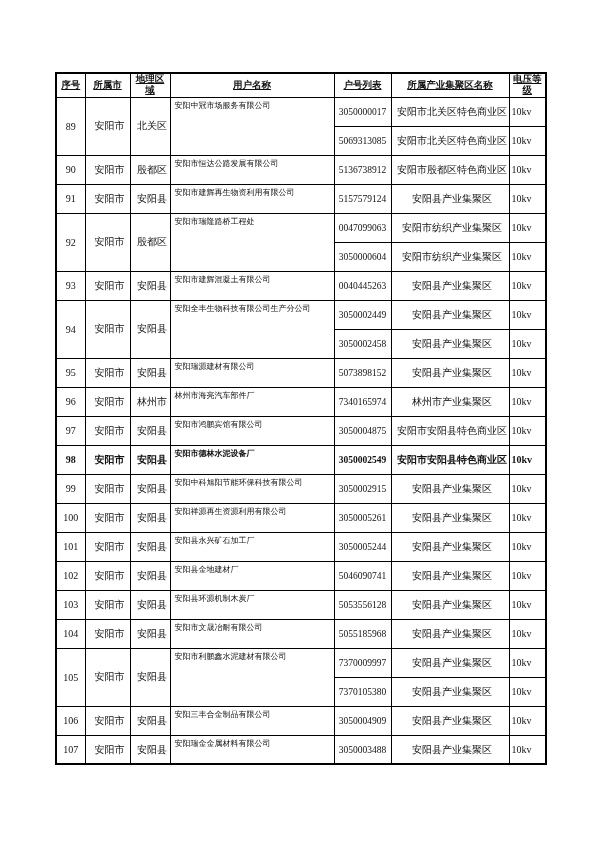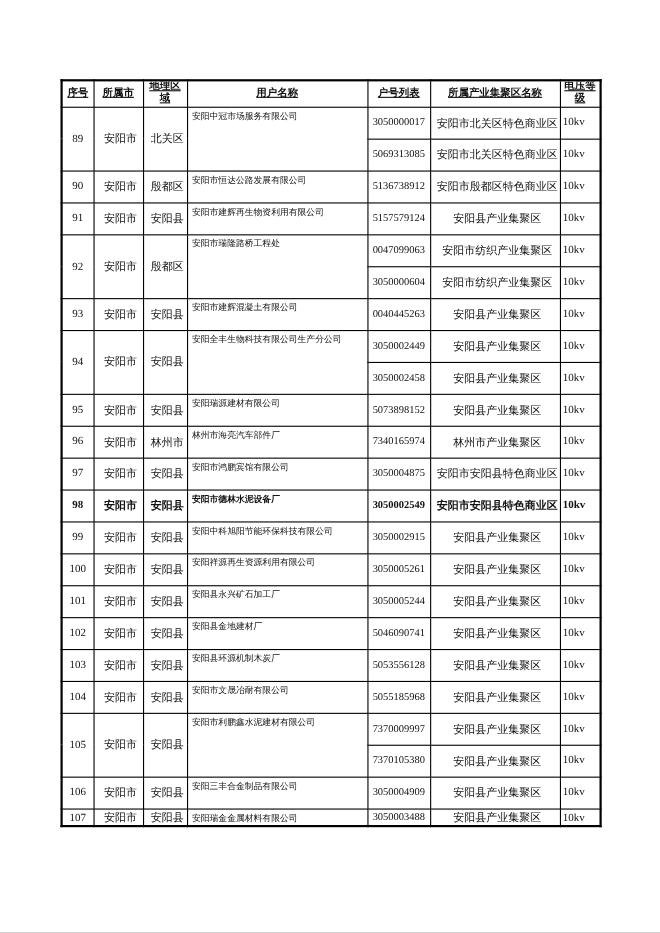--- a/index.html
+++ b/index.html
@@ -253,21 +253,21 @@
         </tr>
         <tr style="height: 29px;">
           <td class="c-no">106</td>
           <td class="c-city">安阳市</td>
           <td class="c-region">安阳县</td>
           <td class="c-user">安阳三丰合金制品有限公司</td>
           <td class="c-acct">3050004909</td>
           <td class="c-cluster">安阳县产业集聚区</td>
           <td class="c-volt">10kv</td>
         </tr>
-        <tr style="height: 16px; padding-left: 24px;">
+        <tr style="height: 29px; padding-left: 24px;">
           <td class="c-no">107</td>
           <td class="c-city">安阳市</td>
           <td class="c-region">安阳县</td>
           <td class="c-user">安阳瑞金金属材料有限公司</td>
           <td class="c-acct">3050003488</td>
           <td class="c-cluster">安阳县产业集聚区</td>
           <td class="c-volt">10kv</td>
         </tr>
       </tbody>
   </table>

